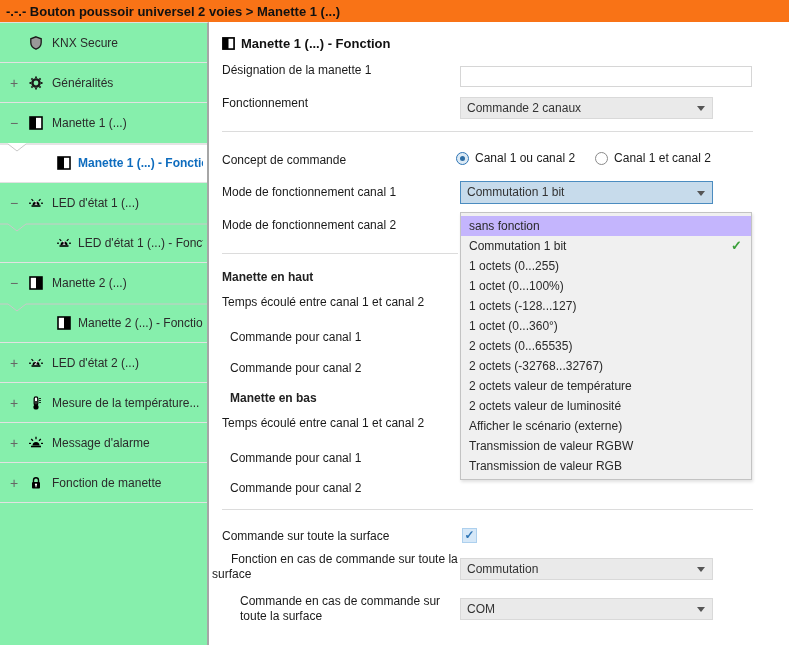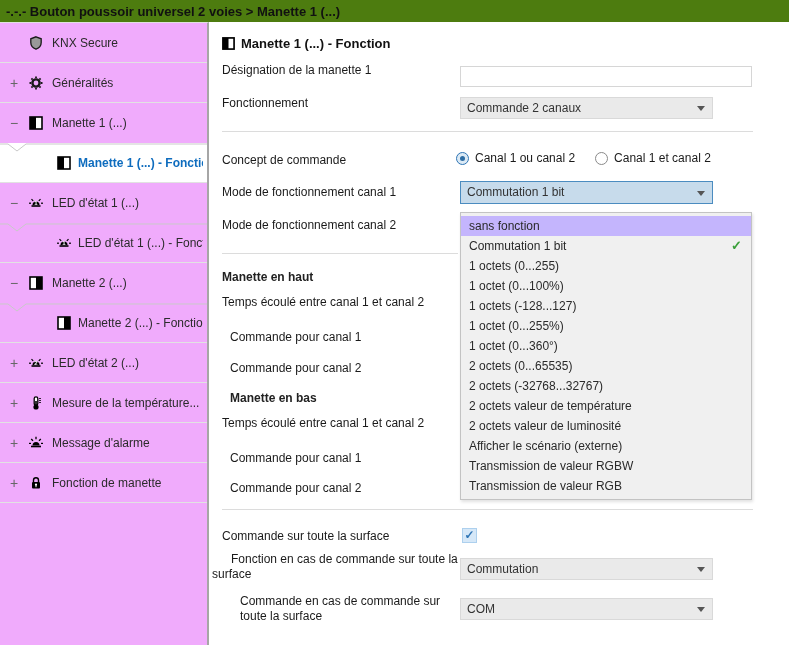--- a/index.html
+++ b/index.html
@@ -1,24 +1,24 @@
 <!DOCTYPE html>
 <html><head>
 <meta charset="utf-8">
 <style>
   html,body{margin:0;padding:0;}
   body{width:789px;height:645px;position:relative;background:#fff;
        font-family:"Liberation Sans",sans-serif;font-size:12px;color:#1a1a1a;overflow:hidden;}
 
   
-  .breadcrumb{position:absolute;left:0;top:0;width:789px;height:22px;background:#4d7c0f;
+  .breadcrumb{position:absolute;left:0;top:0;width:789px;height:22px;background:#f97316;
               font-size:13px;font-weight:bold;color:#111;padding:4px 0 0 6px;box-sizing:border-box;white-space:nowrap;}
 
   
-  .sidebar{position:absolute;left:0;top:22px;width:207px;height:623px;background:#f0abfc;
+  .sidebar{position:absolute;left:0;top:22px;width:207px;height:623px;background:#86efac;
            border-top:1px solid #e0e0e0;border-right:2px solid #a6a6a6;box-sizing:content-box;}
   .s-row{position:relative;height:40px;border-bottom:1px solid #e2e2e2;box-sizing:border-box;cursor:default;}
   .s-row.noline{border-bottom:none;}
   .s-row .exp{position:absolute;left:7px;top:12px;width:14px;height:16px;color:#666;font-size:14px;line-height:16px;text-align:center;}
   .s-row .ico{position:absolute;left:29px;top:13px;width:14px;height:14px;}
   .s-row.child .ico{left:57px;}
   .s-row .lbl{position:absolute;left:52px;top:13px;right:4px;white-space:nowrap;overflow:hidden;color:#2b2b2b;}
   .s-row.child .lbl{left:78px;}
   .s-row.selected{background:#fff;}
   .s-row.selected .lbl{color:#0e6cbe;font-weight:bold;}
@@ -299,21 +299,20 @@
 
   <div class="droplist">
     <div class="dl-item hl">sans fonction</div>
     <div class="dl-item">
       <span>Commutation 1 bit</span>
       <span class="dl-check">✓</span>
     </div>
     <div class="dl-item">1 octets (0...255)</div>
     <div class="dl-item">1 octet (0...100%)</div>
     <div class="dl-item">1 octets (-128...127)</div>
-    <div class="dl-item">1 octet (0...255%)</div>
     <div class="dl-item">1 octet (0...360°)</div>
     <div class="dl-item">2 octets (0...65535)</div>
     <div class="dl-item">2 octets (-32768...32767)</div>
     <div class="dl-item">2 octets valeur de température</div>
     <div class="dl-item">2 octets valeur de luminosité</div>
     <div class="dl-item">Afficher le scénario (externe)</div>
     <div class="dl-item">Transmission de valeur RGBW</div>
     <div class="dl-item">Transmission de valeur RGB</div>
   </div>
 

